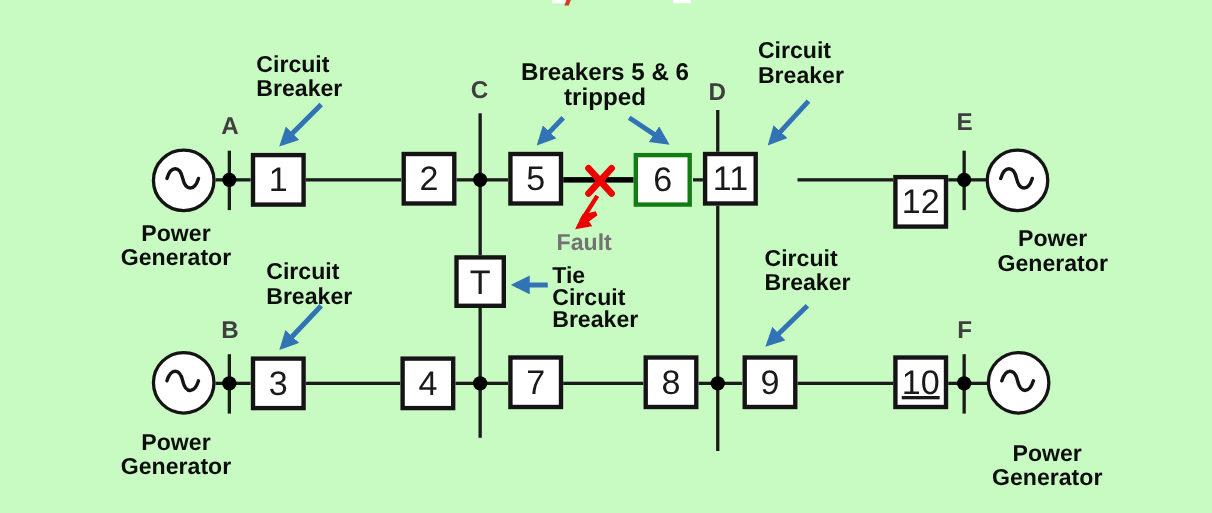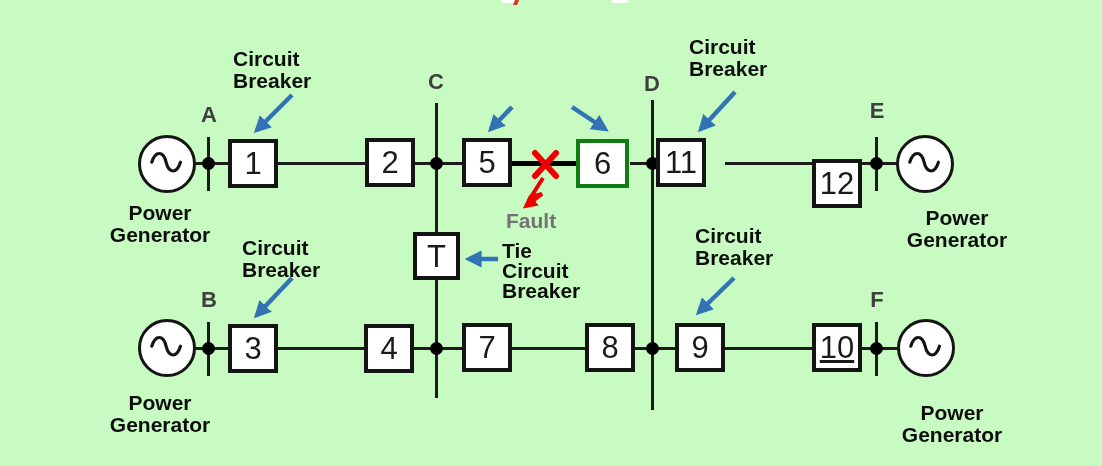--- a/index.html
+++ b/index.html
@@ -114,41 +114,43 @@
 Generator</div>
   <div class="genlabel" style="left:96px;top:392px;">Power
 Generator</div>
   <div class="genlabel" style="left:888px;top:402px;">Power
 Generator</div>
 
   <div class="box" style="left:228px;top:139px;">1</div>
   <div class="box" style="left:365px;top:138px;">2</div>
   <div class="box" style="left:462px;top:138px;">5</div>
   <div class="box green" style="left:576px;top:139px;width:53px;">6</div>
-  <div class="box" style="left:656px;top:138px;">11</div>
+  <div class="box" style="left:639px;top:138px;">11</div>
   <div class="box" style="left:812px;top:139px;margin-top:20px;">12</div>
 
   <div class="box" style="left:413px;top:232px;width:47px;height:48px;">T</div>
 
   <div class="box" style="left:228px;top:324px;">3</div>
   <div class="box" style="left:364px;top:324px;">4</div>
   <div class="box" style="left:462px;top:323px;">7</div>
   <div class="box" style="left:585px;top:323px;">8</div>
   <div class="box" style="left:675px;top:323px;">9</div>
   <div class="box" style="left:812px;top:323px;text-decoration:underline;">10</div>
 
   <div class="node-letter" style="left:195px;top:102px;">A</div>
   <div class="node-letter" style="left:422px;top:69px;">C</div>
   <div class="node-letter" style="left:638px;top:71px;">D</div>
   <div class="node-letter" style="left:863px;top:98px;">E</div>
   <div class="node-letter" style="left:195px;top:287px;">B</div>
   <div class="node-letter" style="left:863px;top:287px;">F</div>
 
   <div class="ann" style="left:233px;top:48px;">Circuit
 Breaker</div>
+  <div class="ann center" style="left:450px;top:55px;width:200px;font-size:22px;">Breakers 5 &amp; 6
+tripped</div>
   <div class="ann" style="left:689px;top:36px;">Circuit
 Breaker</div>
   <div class="ann" style="left:242px;top:237px;">Circuit
 Breaker</div>
   <div class="ann tie" style="left:502px;top:241px;">Tie
 Circuit
 Breaker</div>
   <div class="ann" style="left:695px;top:225px;">Circuit
 Breaker</div>
   <div class="ann red" style="left:506px;top:210px;">Fault</div>

